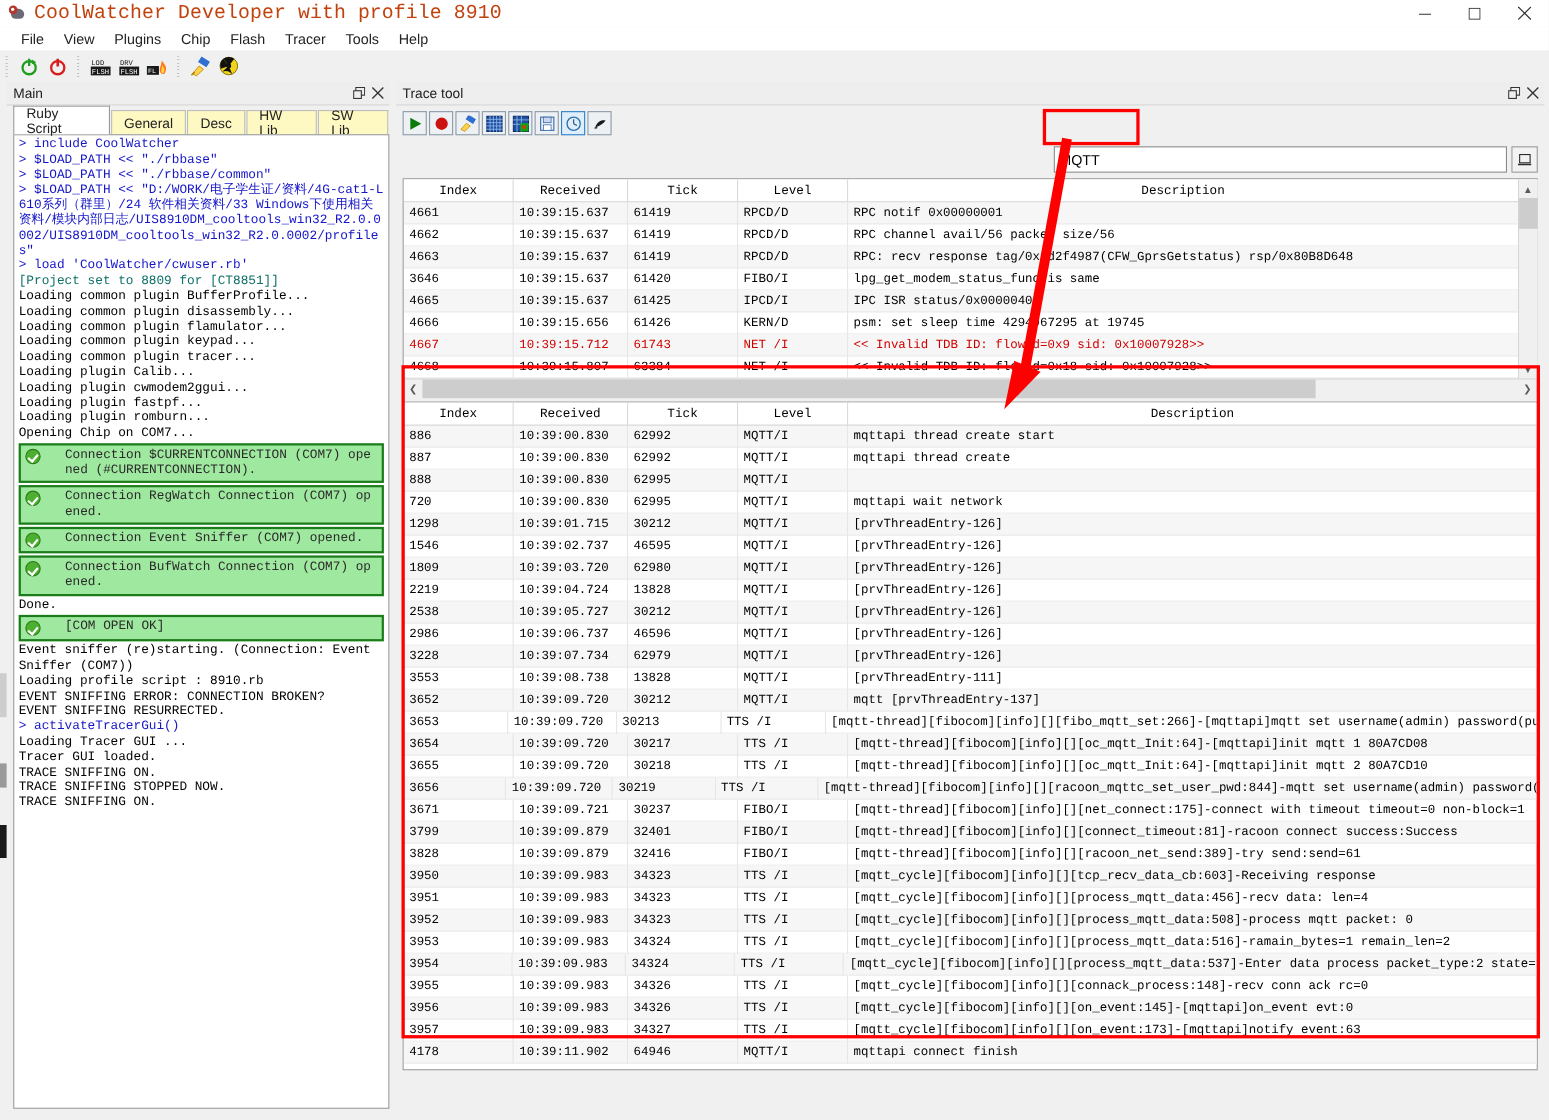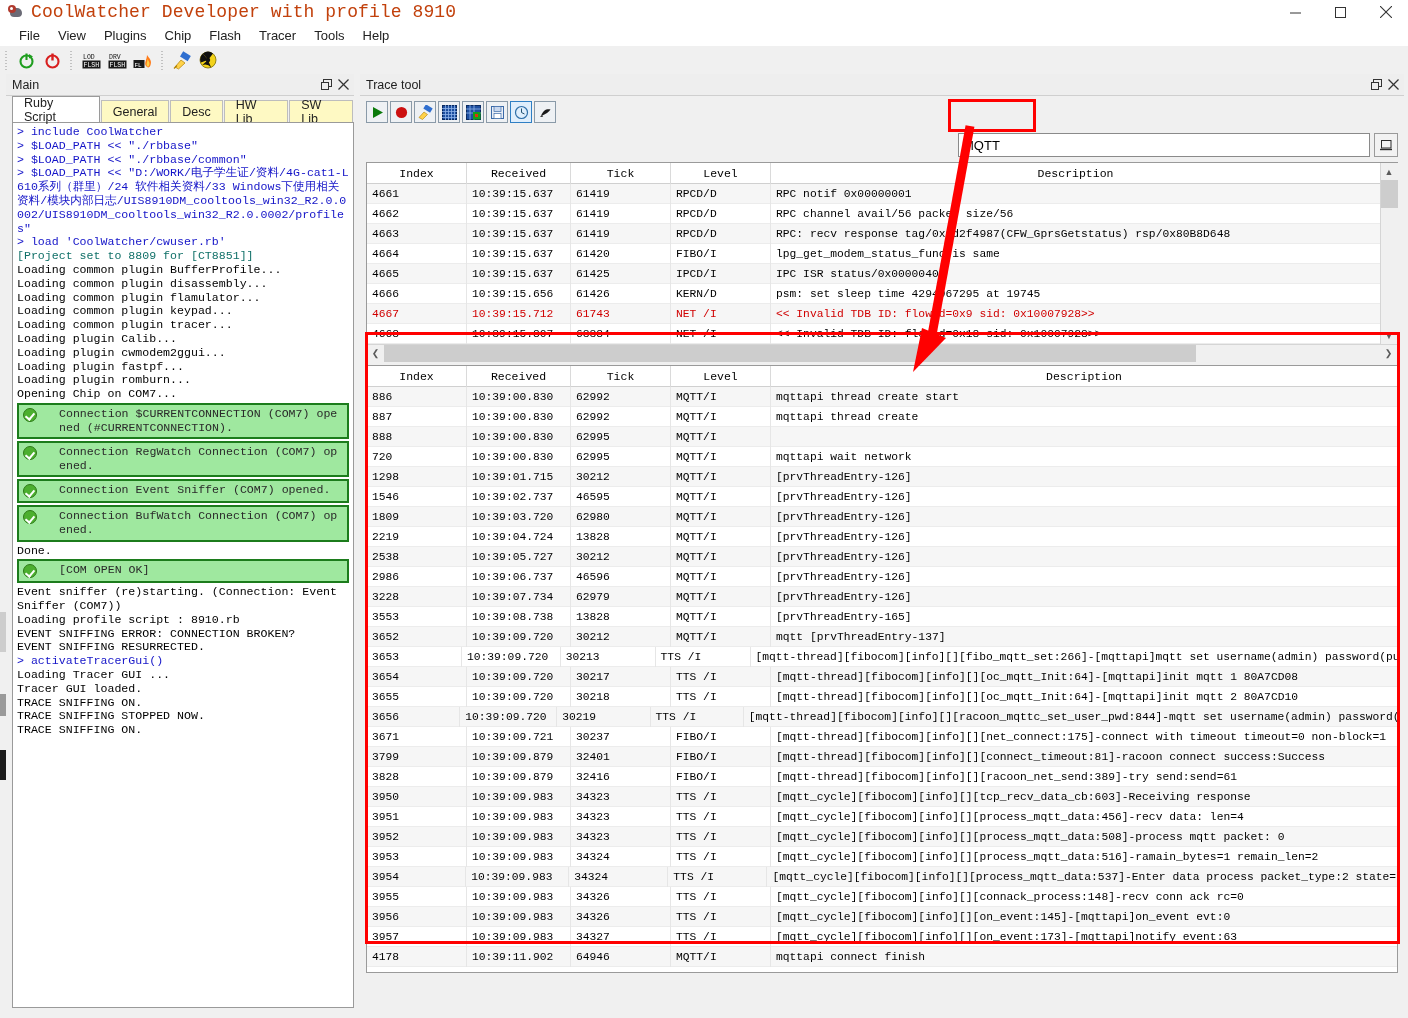--- a/index.html
+++ b/index.html
@@ -534,21 +534,21 @@
                 <div class="gc c-desc">RPC channel avail/56 packet size/56</div>
               </div>
               <div class="grow alt">
                 <div class="gc c-index">4663</div>
                 <div class="gc c-recv">10:39:15.637</div>
                 <div class="gc c-tick">61419</div>
                 <div class="gc c-level">RPCD/D</div>
                 <div class="gc c-desc">RPC: recv response tag/0x6d2f4987(CFW_GprsGetstatus) rsp/0x80B8D648</div>
               </div>
               <div class="grow">
-                <div class="gc c-index">4664</div>
+                <div class="gc c-index">3646</div>
                 <div class="gc c-recv">10:39:15.637</div>
                 <div class="gc c-tick">61420</div>
                 <div class="gc c-level">FIBO/I</div>
                 <div class="gc c-desc">lpg_get_modem_status_func is same</div>
               </div>
               <div class="grow alt">
                 <div class="gc c-index">4665</div>
                 <div class="gc c-recv">10:39:15.637</div>
                 <div class="gc c-tick">61425</div>
                 <div class="gc c-level">IPCD/I</div>
@@ -679,21 +679,21 @@
             <div class="gc c-recv">10:39:07.734</div>
             <div class="gc c-tick">62979</div>
             <div class="gc c-level">MQTT/I</div>
             <div class="gc c-desc">[prvThreadEntry-126]</div>
           </div>
           <div class="grow">
             <div class="gc c-index">3553</div>
             <div class="gc c-recv">10:39:08.738</div>
             <div class="gc c-tick">13828</div>
             <div class="gc c-level">MQTT/I</div>
-            <div class="gc c-desc">[prvThreadEntry-165]</div>
+            <div class="gc c-desc">[prvThreadEntry-111]</div>
           </div>
           <div class="grow alt">
             <div class="gc c-index">3652</div>
             <div class="gc c-recv">10:39:09.720</div>
             <div class="gc c-tick">30212</div>
             <div class="gc c-level">MQTT/I</div>
             <div class="gc c-desc">mqtt [prvThreadEntry-137]</div>
           </div>
           <div class="grow">
             <div class="gc c-index">3653</div>

